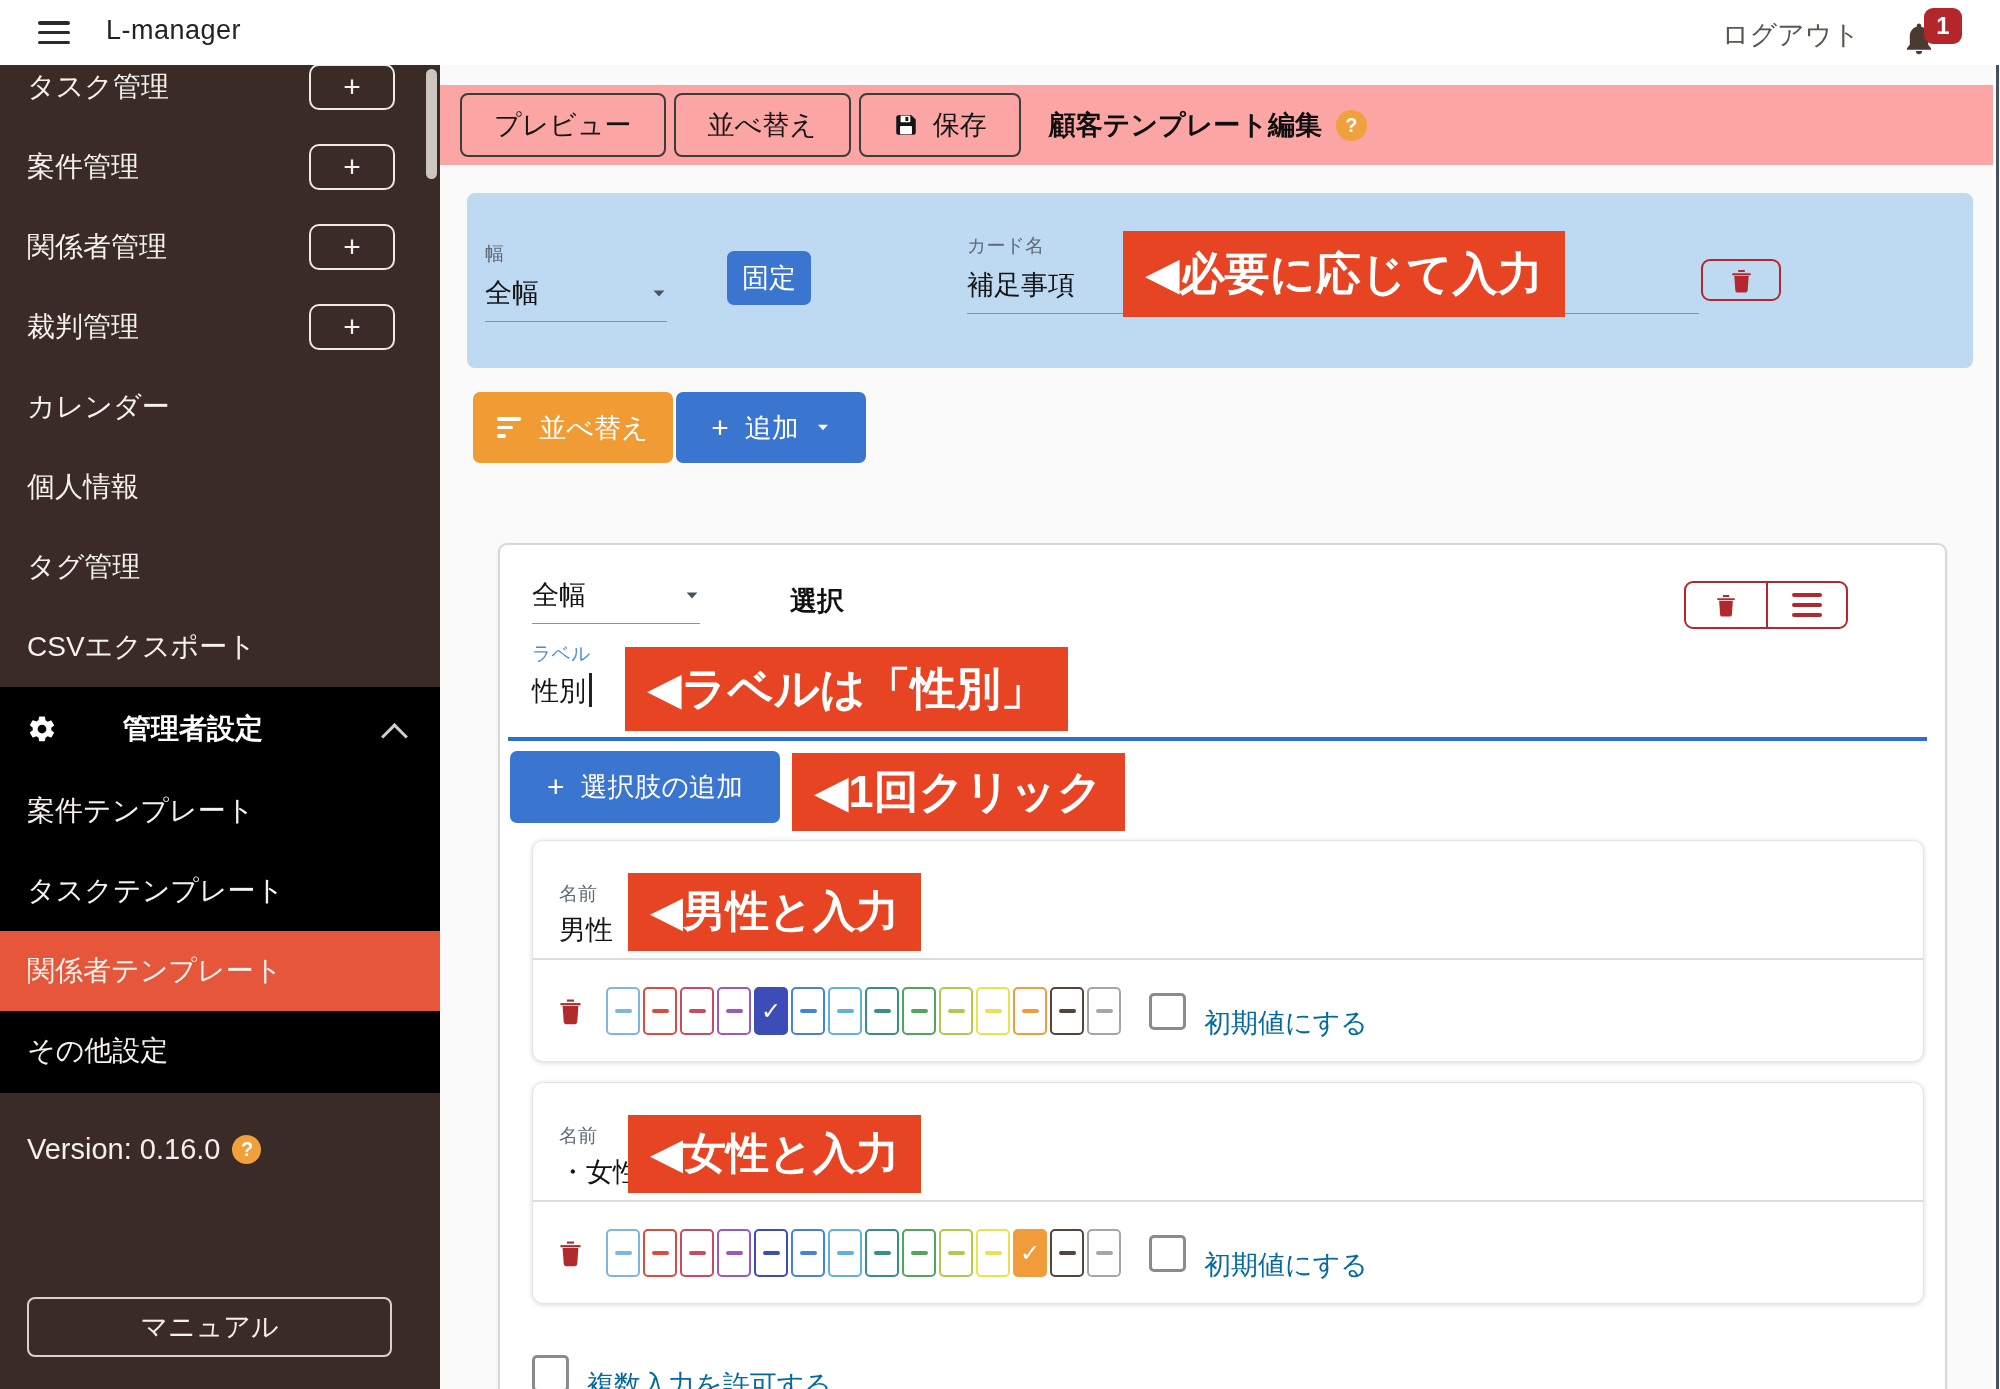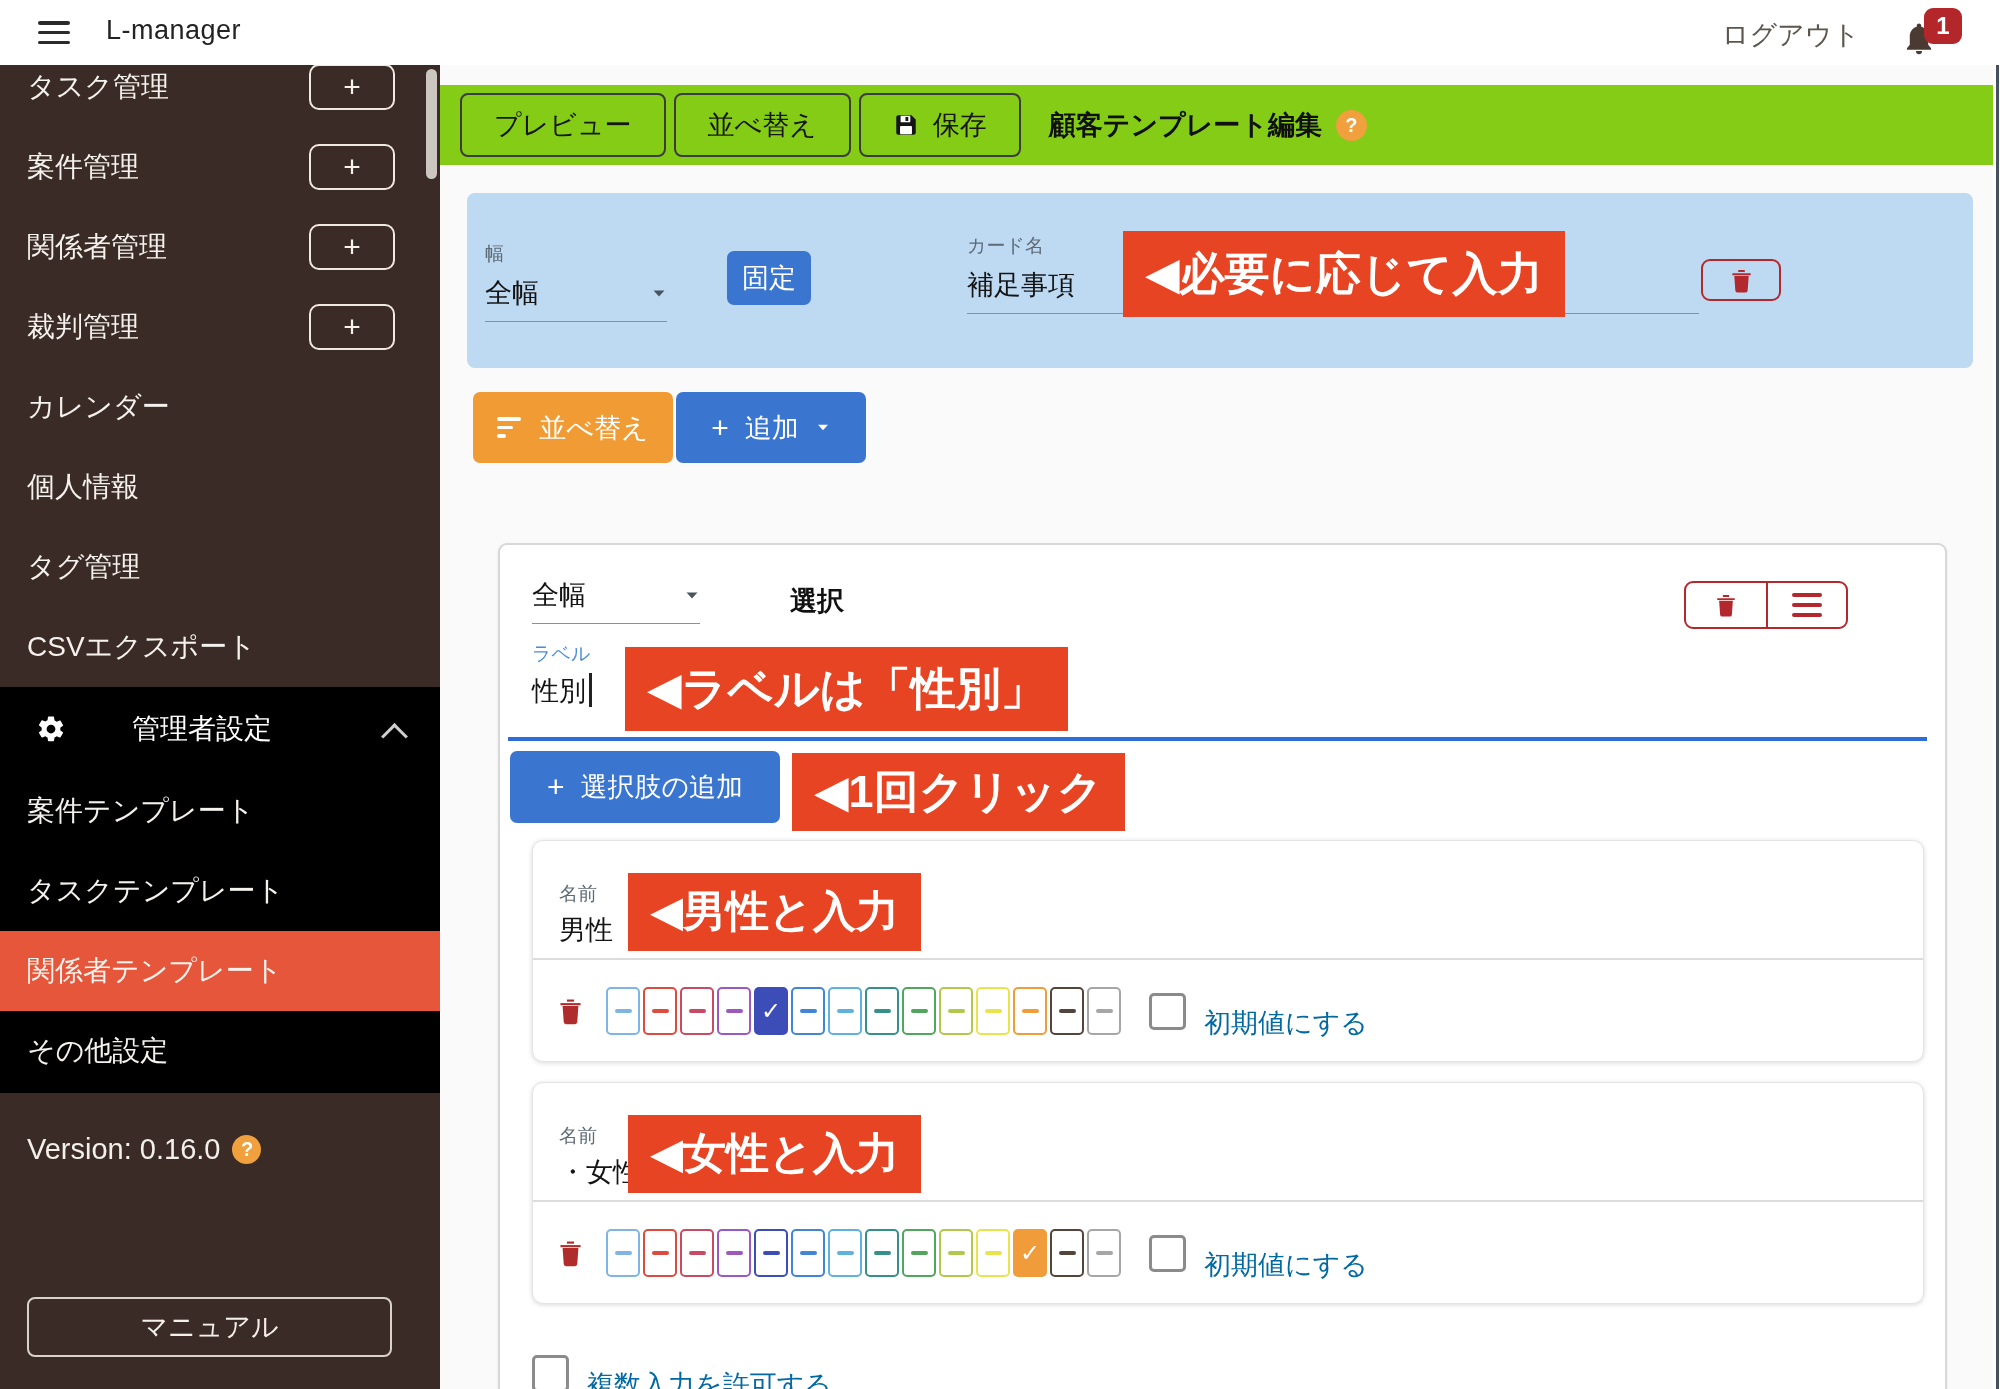--- a/index.html
+++ b/index.html
@@ -20,38 +20,38 @@
     color:#fff;font-size:24px;font-weight:bold;display:flex;align-items:center;justify-content:center;}
   
   .sidebar{position:absolute;left:0;top:65px;width:440px;height:1324px;background:#3b2b26;overflow:hidden;z-index:20;}
   .nav-item{height:80px;display:flex;align-items:center;justify-content:space-between;
     padding:0 45px 0 27px;color:#f5f1ec;font-size:28px;font-weight:500;cursor:pointer;}
   .nav-item.cut{margin-top:-18px;}
   .nav-label{white-space:nowrap;}
   .plus-btn{width:86px;height:46px;background:transparent;border:2px solid #efe9e3;border-radius:10px;
     color:#f5f1ec;font-size:30px;line-height:1;display:flex;align-items:center;justify-content:center;cursor:pointer;}
   .admin-block{background:#000;padding-bottom:2px;}
-  .admin-header{position:relative;height:84px;display:flex;align-items:center;padding-left:36px;
-    color:#fff;font-size:28px;font-weight:400;cursor:pointer;}
+  .admin-header{position:relative;height:84px;display:flex;align-items:center;padding-left:27px;
+    color:#fff;font-size:28px;font-weight:700;cursor:pointer;}
   .admin-header .admin-label{margin-left:66px;}
   .gear{flex:0 0 auto;}
   .chevron-up{position:absolute;right:36px;top:40px;width:16px;height:16px;border-left:3px solid #cfcfcf;border-top:3px solid #cfcfcf;transform:rotate(45deg);}
   .admin-item{height:80px;display:flex;align-items:center;padding-left:27px;color:#f5f1ec;font-size:28px;font-weight:500;cursor:pointer;}
   .admin-item.active{background:#e5563a;}
   .version-row{display:flex;align-items:center;gap:12px;padding:40px 0 0 27px;color:#f3efea;font-size:29px;}
   .help-circle{width:29px;height:29px;border-radius:50%;background:#f0a03c;color:#fff;font-size:20px;font-weight:bold;
     display:flex;align-items:center;justify-content:center;flex:0 0 auto;}
   .manual-btn{position:absolute;left:27px;right:48px;top:1232px;height:60px;border:2px solid #d9d2ca;border-radius:8px;
     background:transparent;color:#f3efea;font-size:27px;display:flex;align-items:center;justify-content:center;cursor:pointer;}
   .side-scroll-thumb{position:absolute;right:3px;top:4px;width:11px;height:110px;background:#ccc6c1;border-radius:6px;}
   
   .main{position:absolute;left:440px;top:65px;width:1553px;height:1324px;background:#fbfafa;}
   .edge-strip{position:absolute;left:1993px;top:65px;width:7px;height:1324px;background:#fff;}
   .edge-strip::after{content:"";position:absolute;left:3px;top:0;width:3px;height:100%;background:#45515c;}
-  .toolbar{position:absolute;left:0;top:20px;width:1553px;height:80px;background:#84cc16;display:flex;align-items:center;padding-left:20px;box-sizing:border-box;}
+  .toolbar{position:absolute;left:0;top:20px;width:1553px;height:80px;background:#fca5a5;display:flex;align-items:center;padding-left:20px;box-sizing:border-box;}
   .tb-btn{height:64px;margin-right:8px;padding:0 32px;background:transparent;border:2.5px solid #3c3c3c;border-radius:8px;
     font-size:27px;color:#161616;display:flex;align-items:center;gap:14px;cursor:pointer;font-family:inherit;}
   .page-title{margin-left:20px;font-size:27px;font-weight:700;color:#101010;}
   .toolbar .help-circle{margin-left:14px;width:31px;height:31px;}
   
   .blue-card{position:absolute;left:27px;top:128px;width:1506px;height:175px;background:#bed9f2;border-radius:8px;}
   .field-label{font-size:19px;color:#5e6b76;}
   .field-value{font-size:27px;color:#141414;}
   .width-field{position:absolute;left:18px;top:48px;width:182px;}
   .value-row{display:flex;align-items:center;justify-content:space-between;margin-top:8px;padding-bottom:10px;border-bottom:1.5px solid #7e93a6;}

